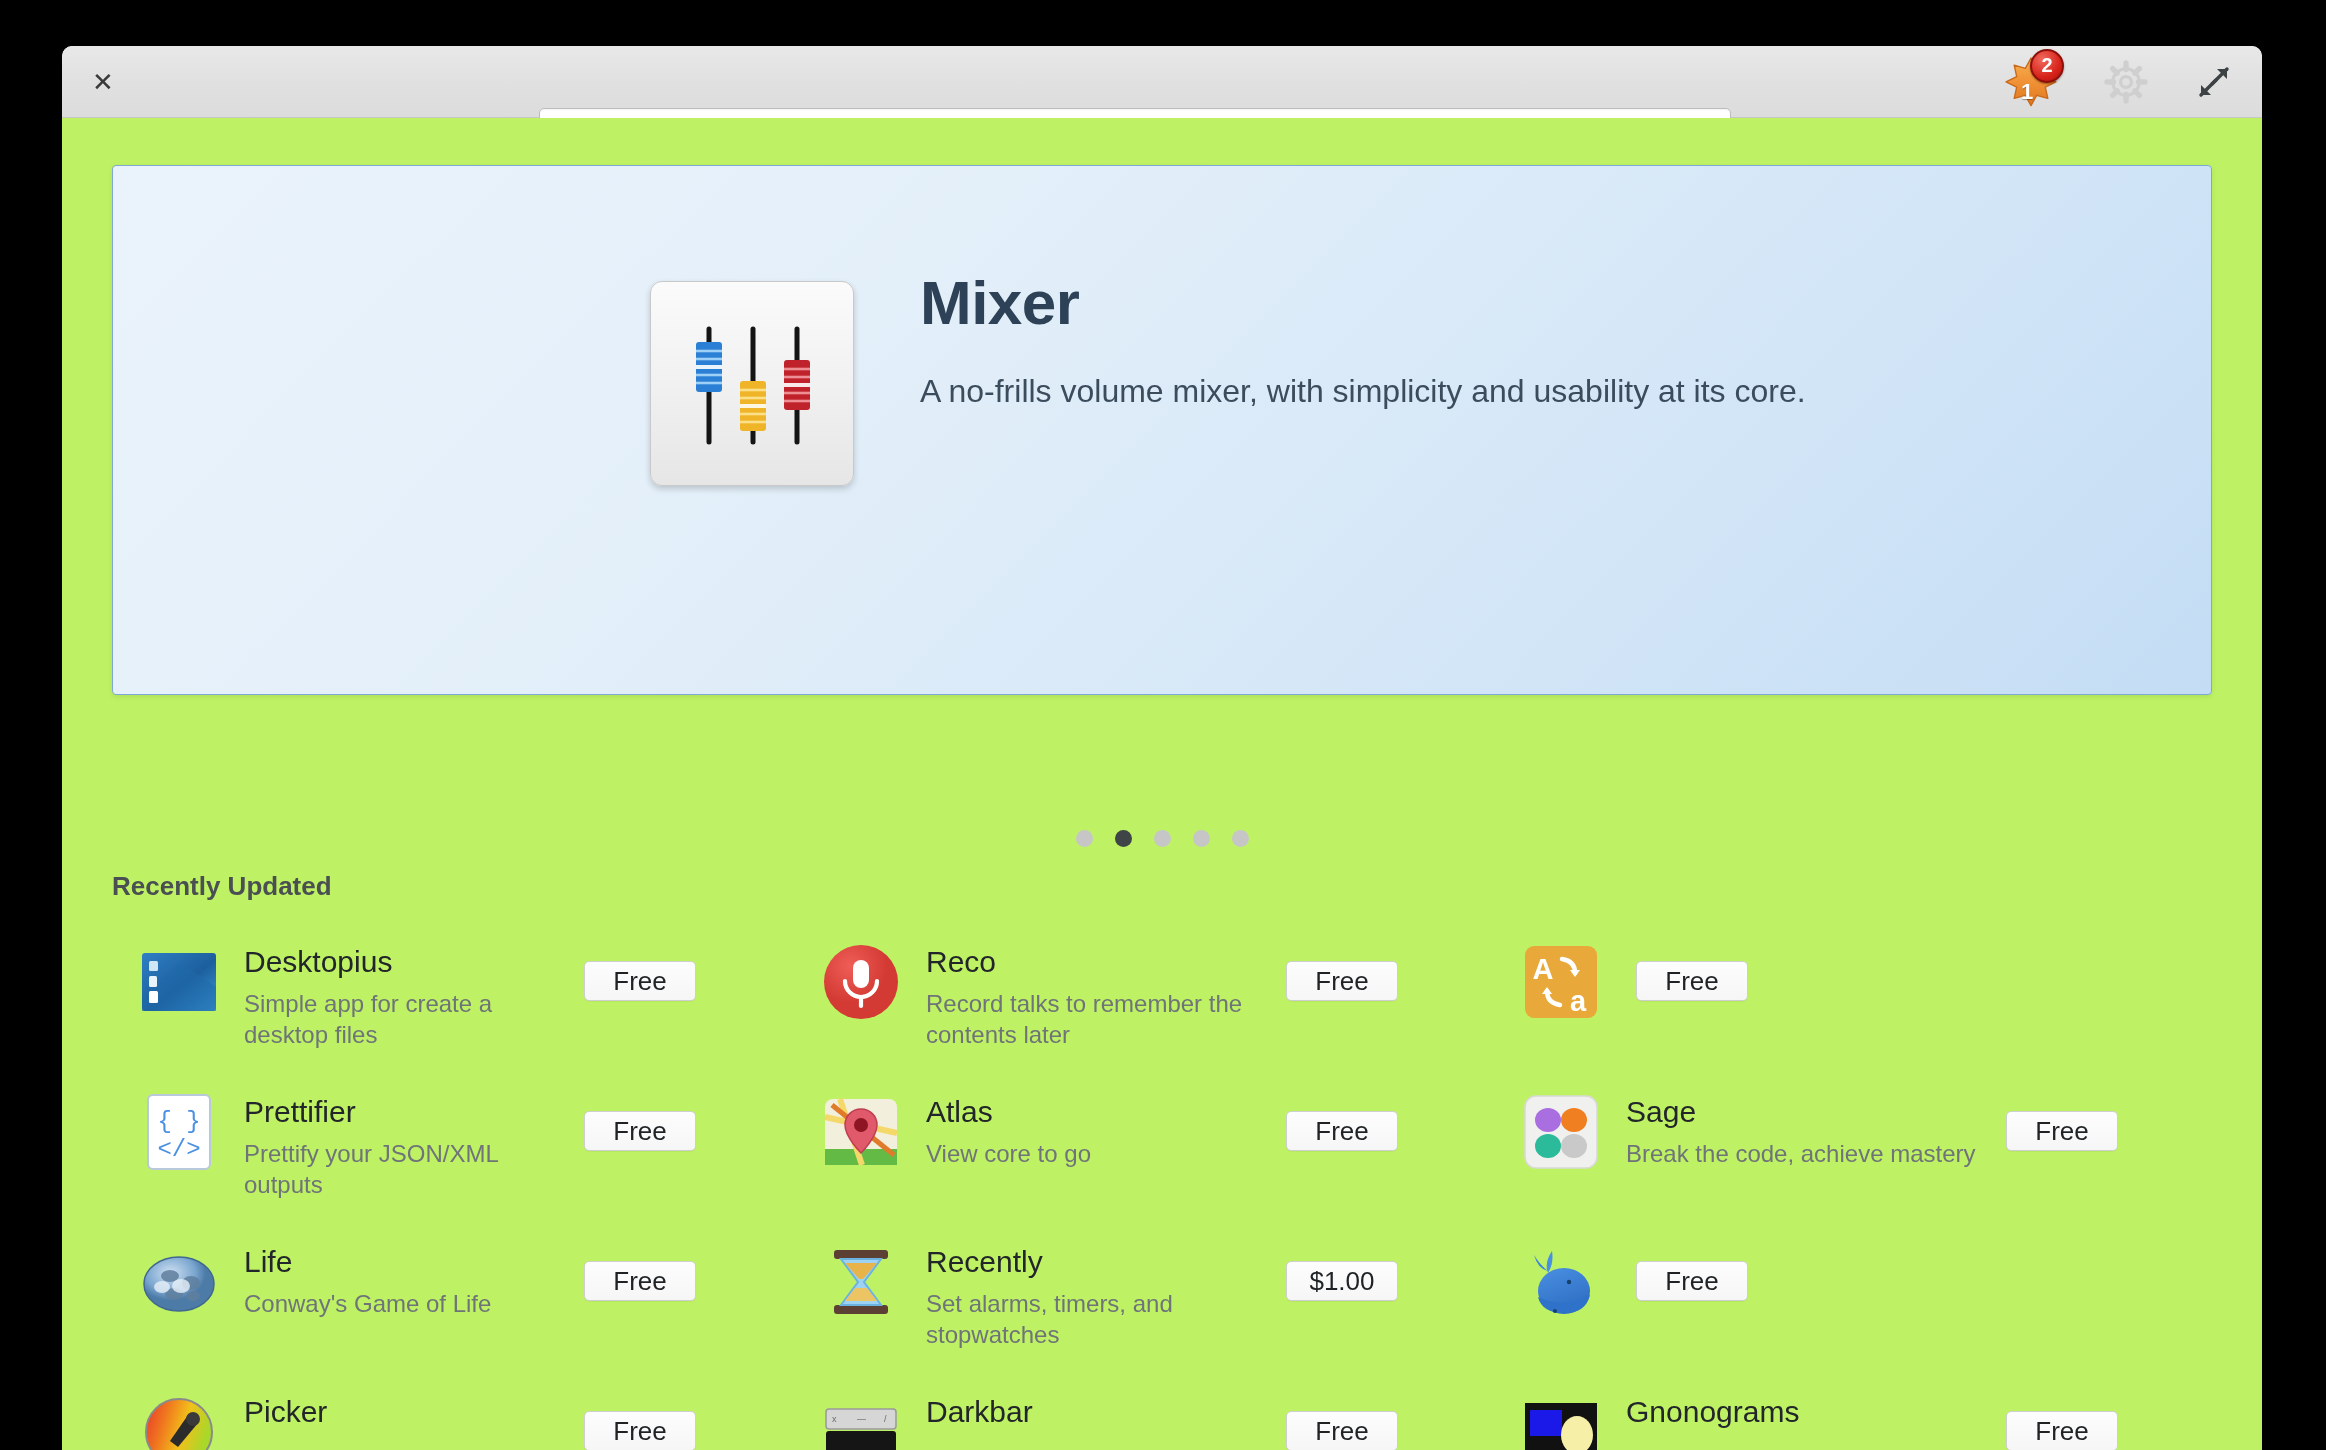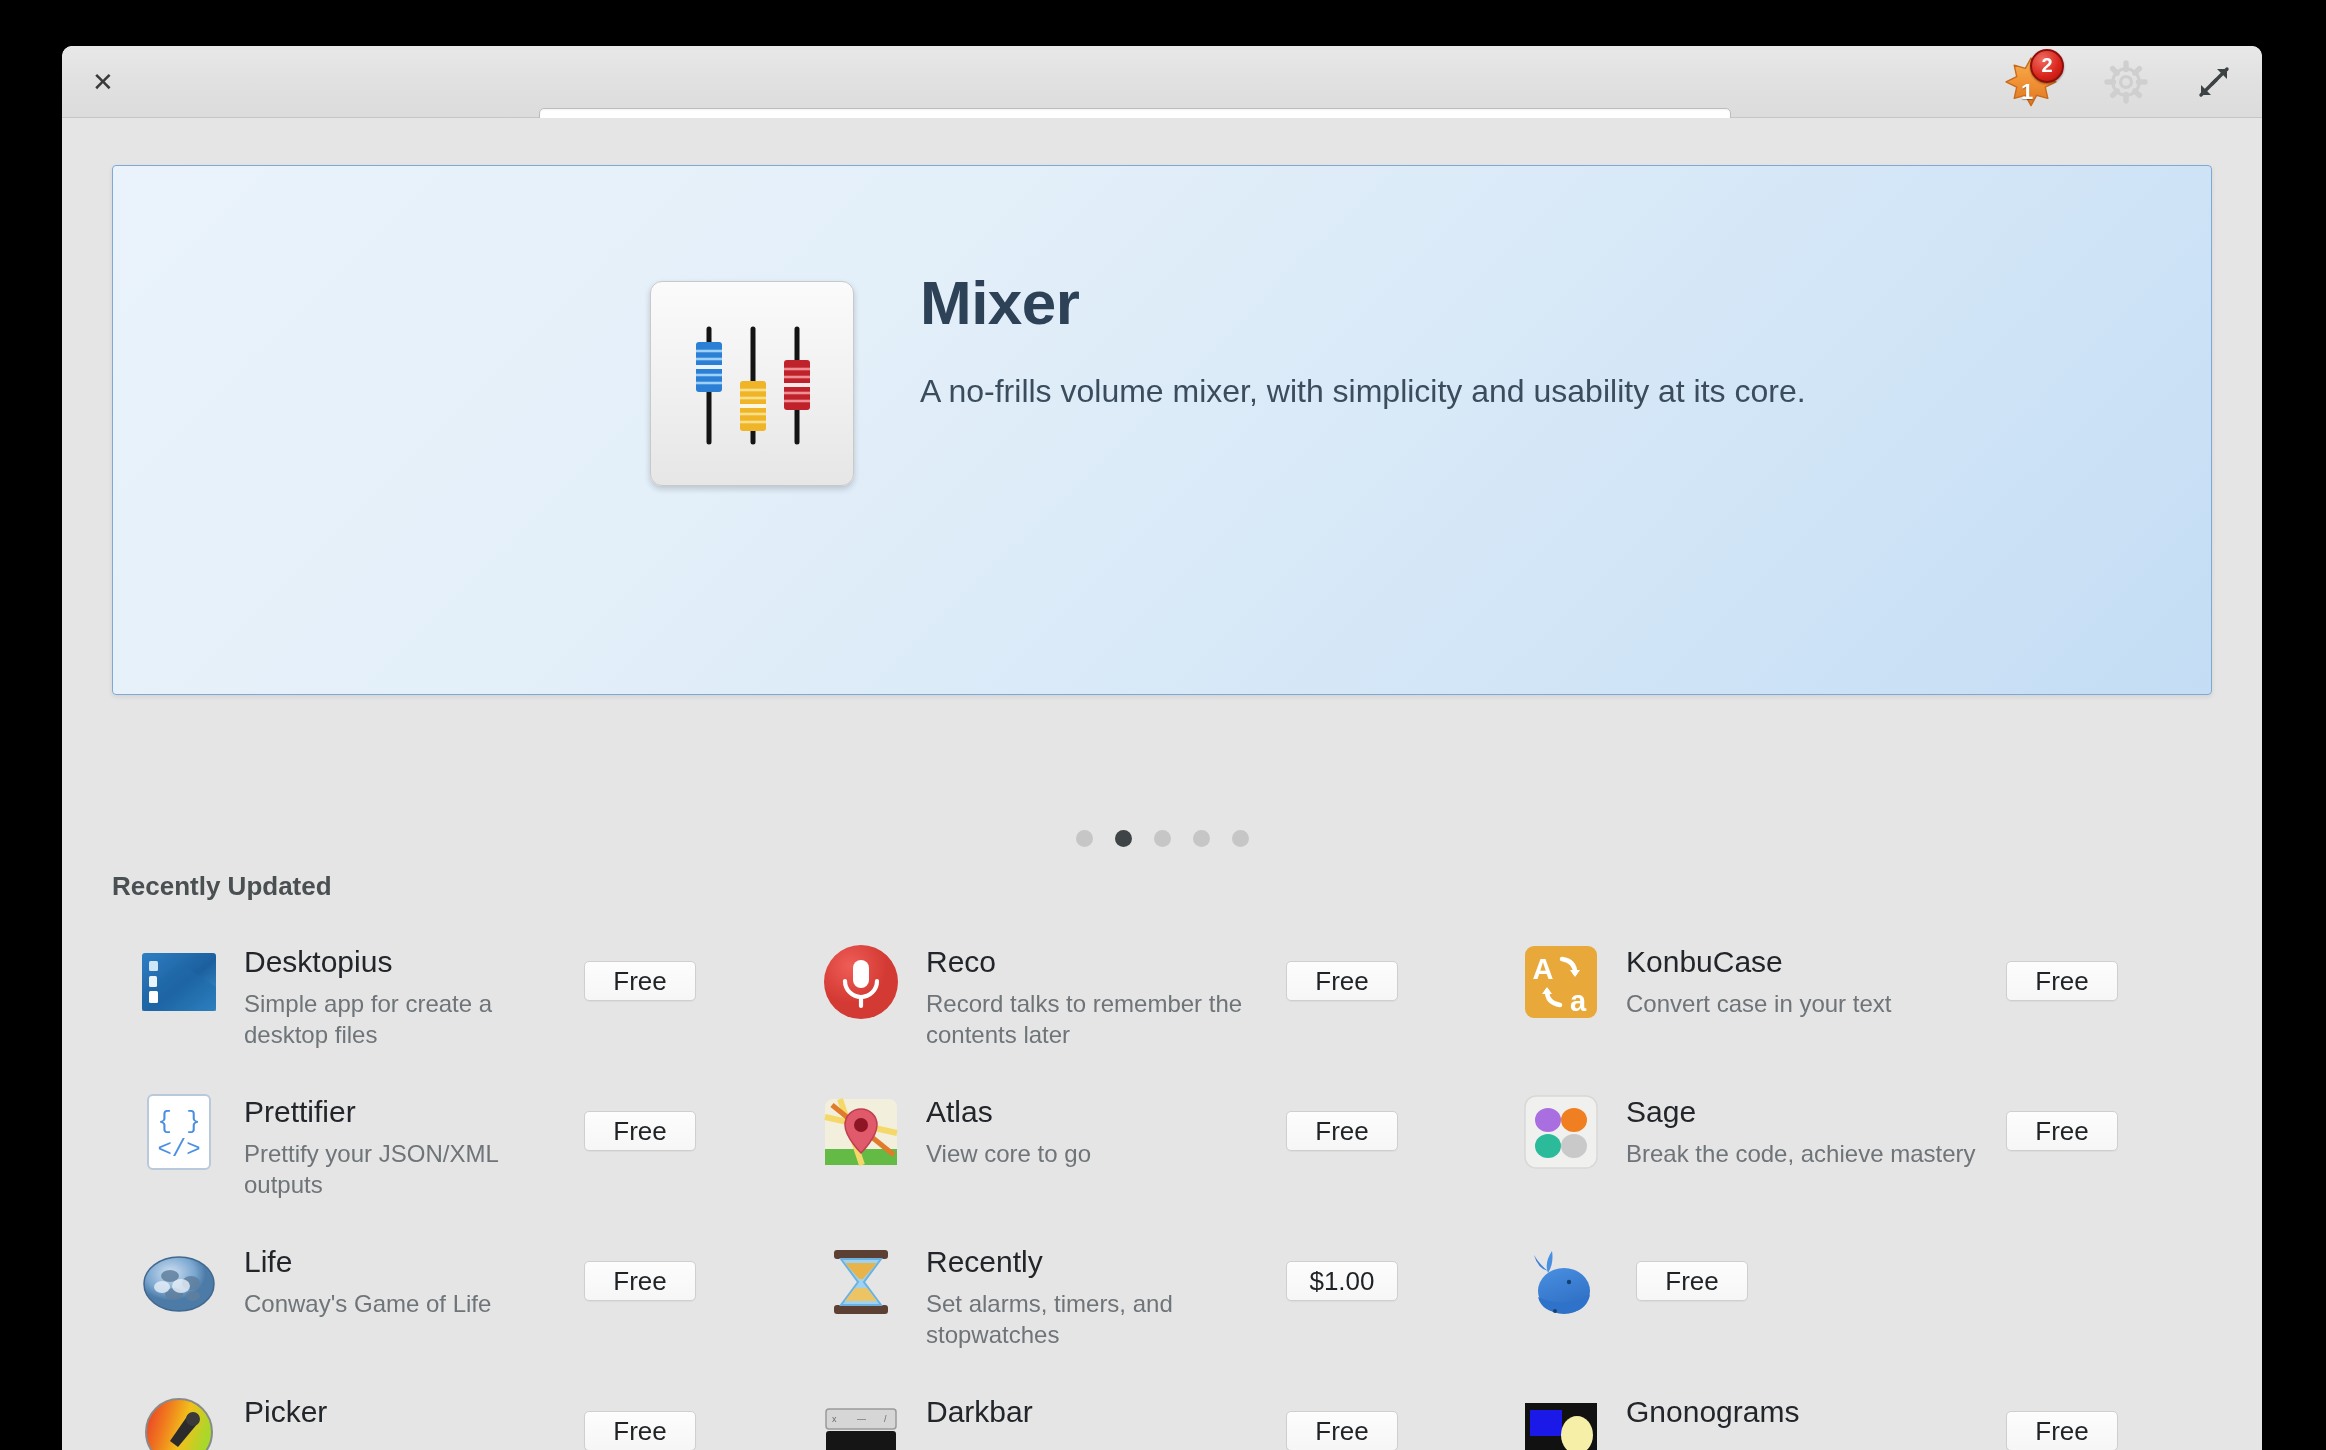--- a/index.html
+++ b/index.html
@@ -110,21 +110,21 @@
     font-size: 20px;
     font-weight: bold;
     display: flex; align-items: center; justify-content: center;
     box-shadow: 0 1px 2px rgba(0,0,0,.4);
   }
 
   
   #content {
     position: relative;
     height: calc(100% - 72px);
-    background: #e5e5e5;
+    background: #bef264;
     overflow: hidden;
   }
 
   .hero {
     position: absolute;
     left: 50px;
     top: 47px;
     width: 2100px;
     height: 530px;
     border: 1px solid #7fa9d4;
@@ -553,24 +553,20 @@
             <div class="app-icon">
       <svg width="78" height="78" viewBox="0 0 78 78">
         <rect x="3" y="3" width="72" height="72" rx="9" fill="#e8a93a"></rect>
         <text x="21" y="36" font-family="Liberation Sans, sans-serif" font-size="29" font-weight="bold" fill="#ffffff" text-anchor="middle">A</text>
         <text x="56" y="68" font-family="Liberation Sans, sans-serif" font-size="29" font-weight="bold" fill="#ffffff" text-anchor="middle">a</text>
         <path d="M40 16 q13 2 13 14" stroke="#ffffff" stroke-width="4.5" fill="none" stroke-linecap="round"></path>
         <path d="M53 34 l-5 -7 l10 0 z" fill="#ffffff"></path>
         <path d="M38 62 q-13 -2 -13 -14" stroke="#ffffff" stroke-width="4.5" fill="none" stroke-linecap="round"></path>
         <path d="M25 44 l5 7 l-10 0 z" fill="#ffffff"></path>
       </svg></div>
-            <div class="app-meta">
-              <div class="app-name">KonbuCase</div>
-              <div class="app-desc">Convert case in your text</div>
-            </div>
             <button class="price-btn">Free</button>
           </div>
           <div class="app-row">
             <div class="app-icon">
       <svg width="78" height="78" viewBox="0 0 78 78">
         <rect x="3" y="3" width="72" height="72" rx="11" fill="#f0f0ee" stroke="#d8d8d6" stroke-width="1.5"></rect>
         <ellipse cx="26" cy="27" rx="13" ry="12" fill="#a96fe0"></ellipse>
         <ellipse cx="52" cy="27" rx="13" ry="12" fill="#f07f22"></ellipse>
         <ellipse cx="26" cy="53" rx="13" ry="12" fill="#2bbb9b"></ellipse>
         <ellipse cx="52" cy="53" rx="13" ry="12" fill="#c9c9c9"></ellipse>

